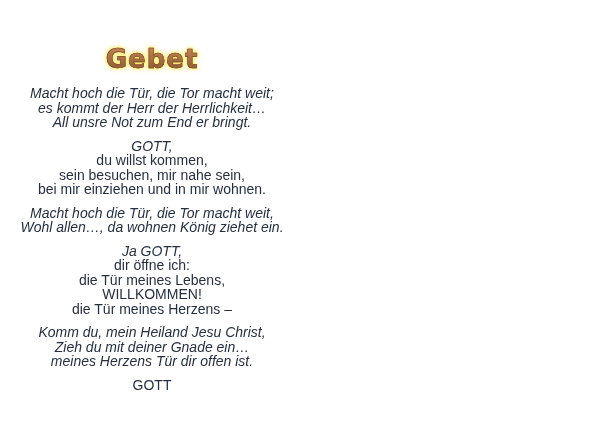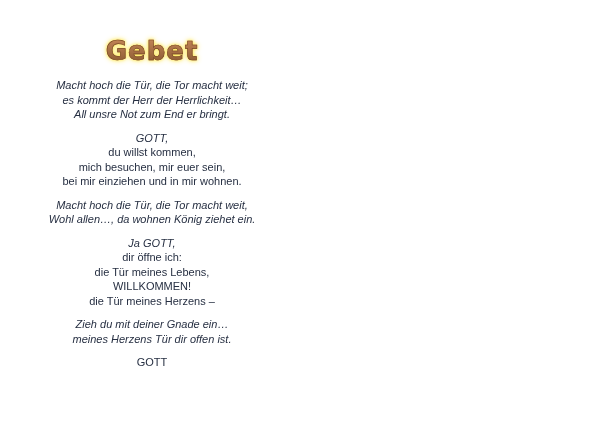--- a/index.html
+++ b/index.html
@@ -5,21 +5,21 @@
   html,body{margin:0;padding:0;background:#ffffff;}
   .page{
     position:relative;
     width:600px;height:427px;
     background:#ffffff;
     overflow:hidden;
     font-family:"Liberation Sans",sans-serif;
   }
   .content{
     position:absolute;
-    left:0;top:36px;
+    left:0;top:44px;
     width:304px;              
     text-align:center;
   }
   .title{
     margin:0 0 12px 0;
     font-family:"DejaVu Sans",sans-serif;
     font-weight:bold;
     font-size:26px;
     line-height:30px;
     letter-spacing:1px;
@@ -30,21 +30,21 @@
   @supports ((-webkit-background-clip:text) or (background-clip:text)){
     .title{
       background:linear-gradient(#c9895a,#85562f);
       -webkit-background-clip:text;
       background-clip:text;
       color:transparent;
     }
   }
   .stanza{
     margin:0 0 9px 0;
-    font-size:11px;
+    font-size:14px;
     line-height:14.5px;
     color:#262f42;
   }
   .italic{font-style:italic;}
   .upright{font-style:normal;}
   .line{display:block;}
 </style>
 </head>
 <body>
 
@@ -55,38 +55,39 @@
 
     <p class="stanza italic">
       <span class="line">Macht hoch die Tür, die Tor macht weit;</span>
       <span class="line">es kommt der Herr der Herrlichkeit…</span>
       <span class="line">All unsre Not zum End er bringt.</span>
     </p>
 
     <p class="stanza upright">
       <span class="line italic">GOTT,</span>
       <span class="line">du willst kommen,</span>
-      <span class="line">mich besuchen, mir euer sein,</span>
+      <span class="line">sein besuchen, mir nahe sein,</span>
       <span class="line">bei mir einziehen und in mir wohnen.</span>
     </p>
 
     <p class="stanza italic">
       <span class="line">Macht hoch die Tür, die Tor macht weit,</span>
       <span class="line">Wohl allen…, da wohnen König ziehet ein.</span>
     </p>
 
     <p class="stanza upright">
       <span class="line italic">Ja GOTT,</span>
       <span class="line">dir öffne ich:</span>
       <span class="line">die Tür meines Lebens,</span>
       <span class="line">WILLKOMMEN!</span>
       <span class="line">die Tür meines Herzens –</span>
     </p>
 
     <p class="stanza italic">
+      <span class="line">Komm du, mein Heiland Jesu Christ,</span>
       <span class="line">Zieh du mit deiner Gnade ein…</span>
       <span class="line">meines Herzens Tür dir offen ist.</span>
     </p>
 
     <p class="stanza upright">
       <span class="line">GOTT</span>
     </p>
 
   </div>
 </div>

